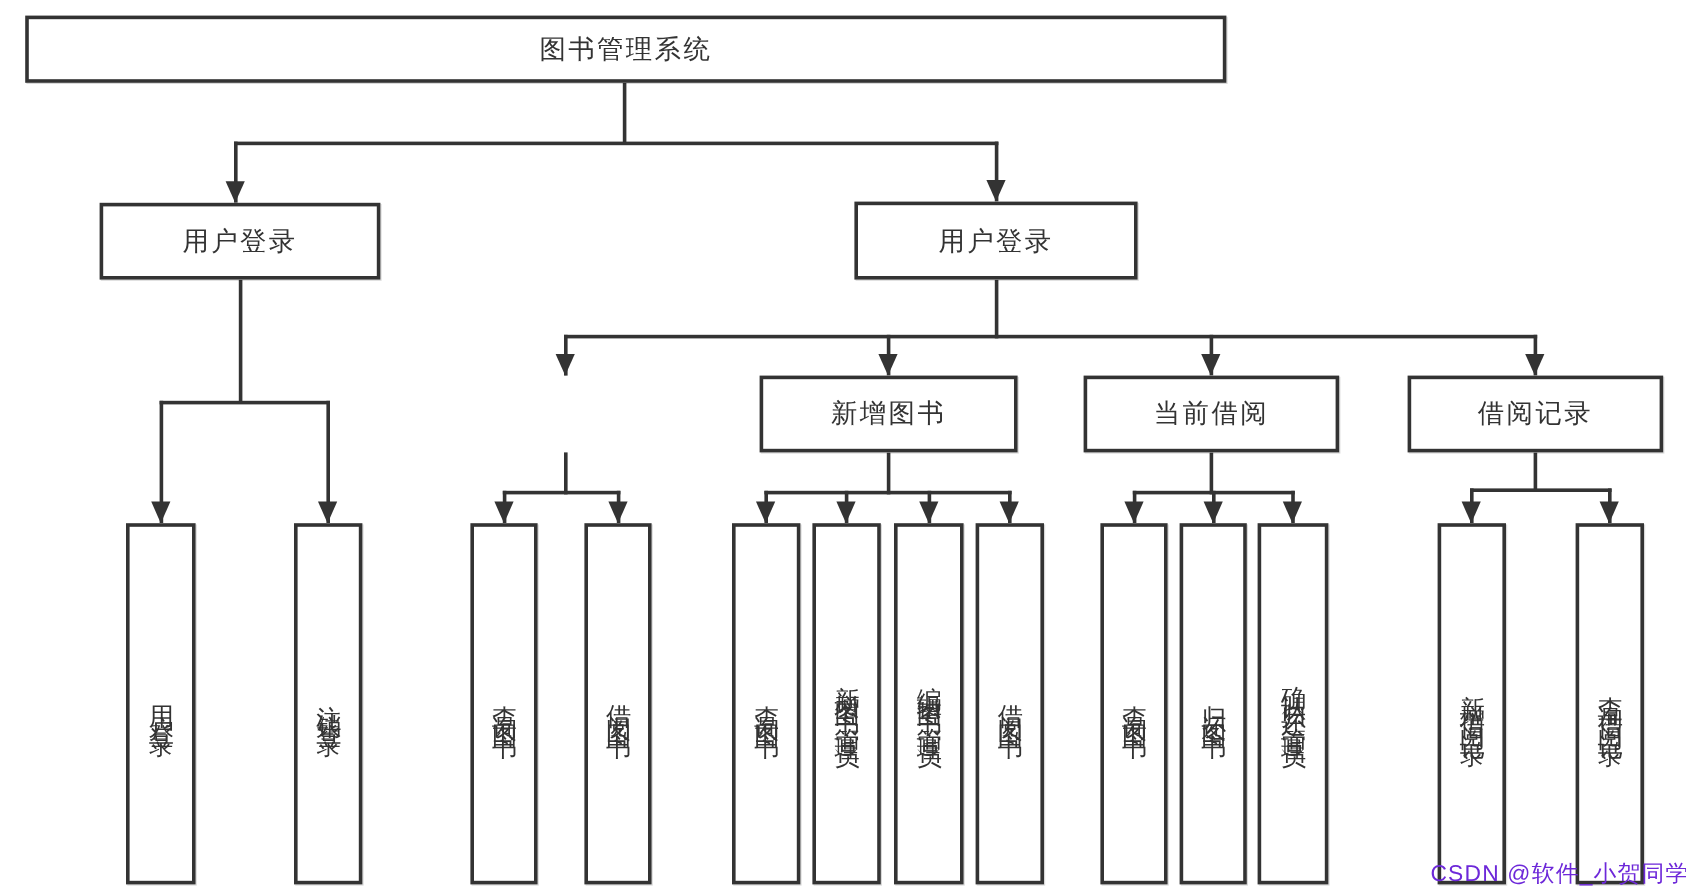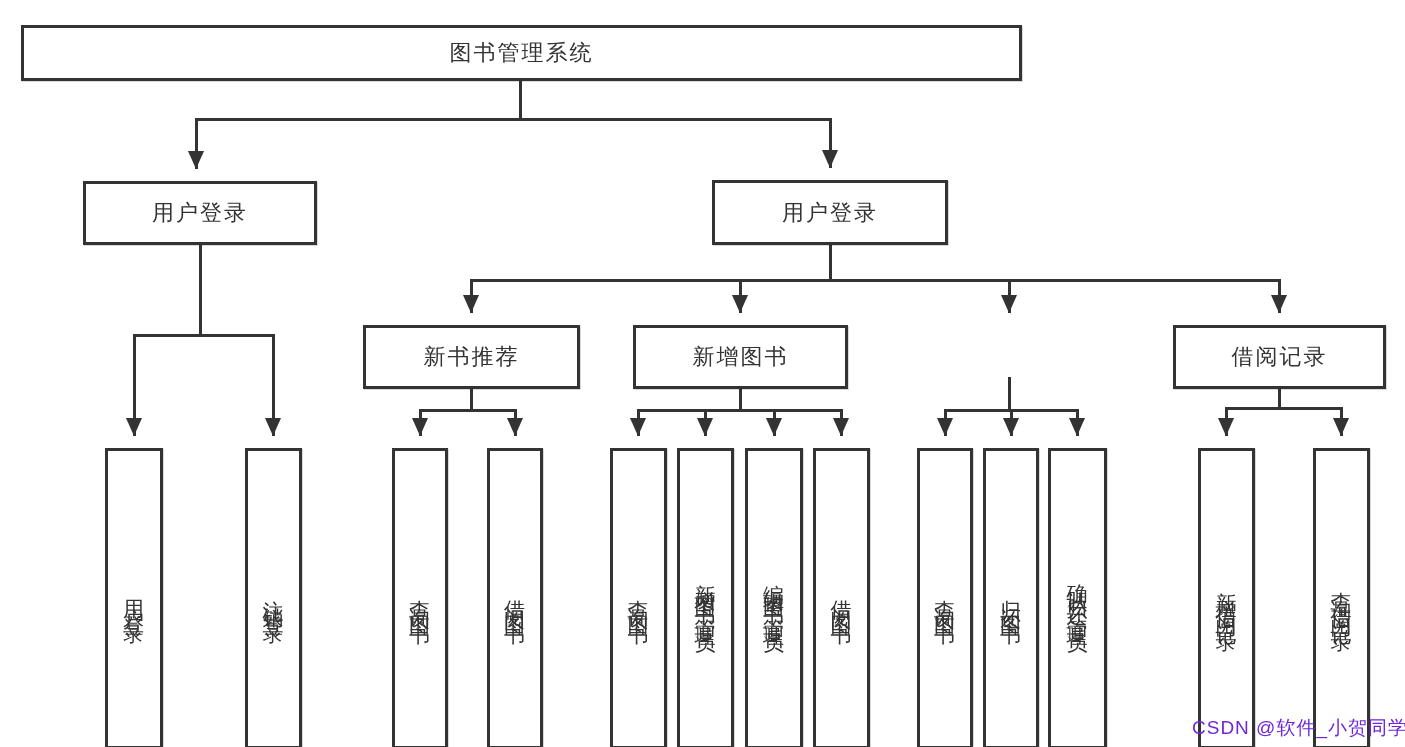--- a/index.html
+++ b/index.html
@@ -12,21 +12,20 @@
   }
   .box{
     position:absolute;
     background:#ffffff;
     border:3px solid #333333;
     box-sizing:border-box;
     display:flex;align-items:center;justify-content:center;
     color:#333333;
     box-shadow:1px 1px 0 rgba(0,0,0,0.15);
     z-index:2;
-    margin-top:12px;
   }
   .hbox span{
     font-size:22px;
     letter-spacing:2px;
     white-space:nowrap;
   }
   .vbox span{
     writing-mode:vertical-rl;
     text-orientation:mixed;
     font-size:21px;
@@ -57,25 +56,25 @@
     <span>图书管理系统</span>
   </div>
 
   <div class="box hbox" style="left:83px;top:169px;width:234px;height:64px">
     <span>用户登录</span>
   </div>
   <div class="box hbox" style="left:712px;top:168px;width:236px;height:65px">
     <span>用户登录</span>
   </div>
 
-  <div class="box hbox" style="left:363px;top:313px;width:217px;height:64px">
-    <span>新书推荐</span>
-  </div>
   <div class="box hbox" style="left:633px;top:313px;width:215px;height:64px">
     <span>新增图书</span>
+  </div>
+  <div class="box hbox" style="left:903px;top:313px;width:213px;height:64px">
+    <span>当前借阅</span>
   </div>
   <div class="box hbox" style="left:1173px;top:313px;width:213px;height:64px">
     <span>借阅记录</span>
   </div>
 
   <div class="box vbox" style="left:105px;top:436px;width:58px;height:301px">
     <span>用户登录</span>
   </div>
   <div class="box vbox" style="left:245px;top:436px;width:57px;height:301px">
     <span>注销登录</span>

